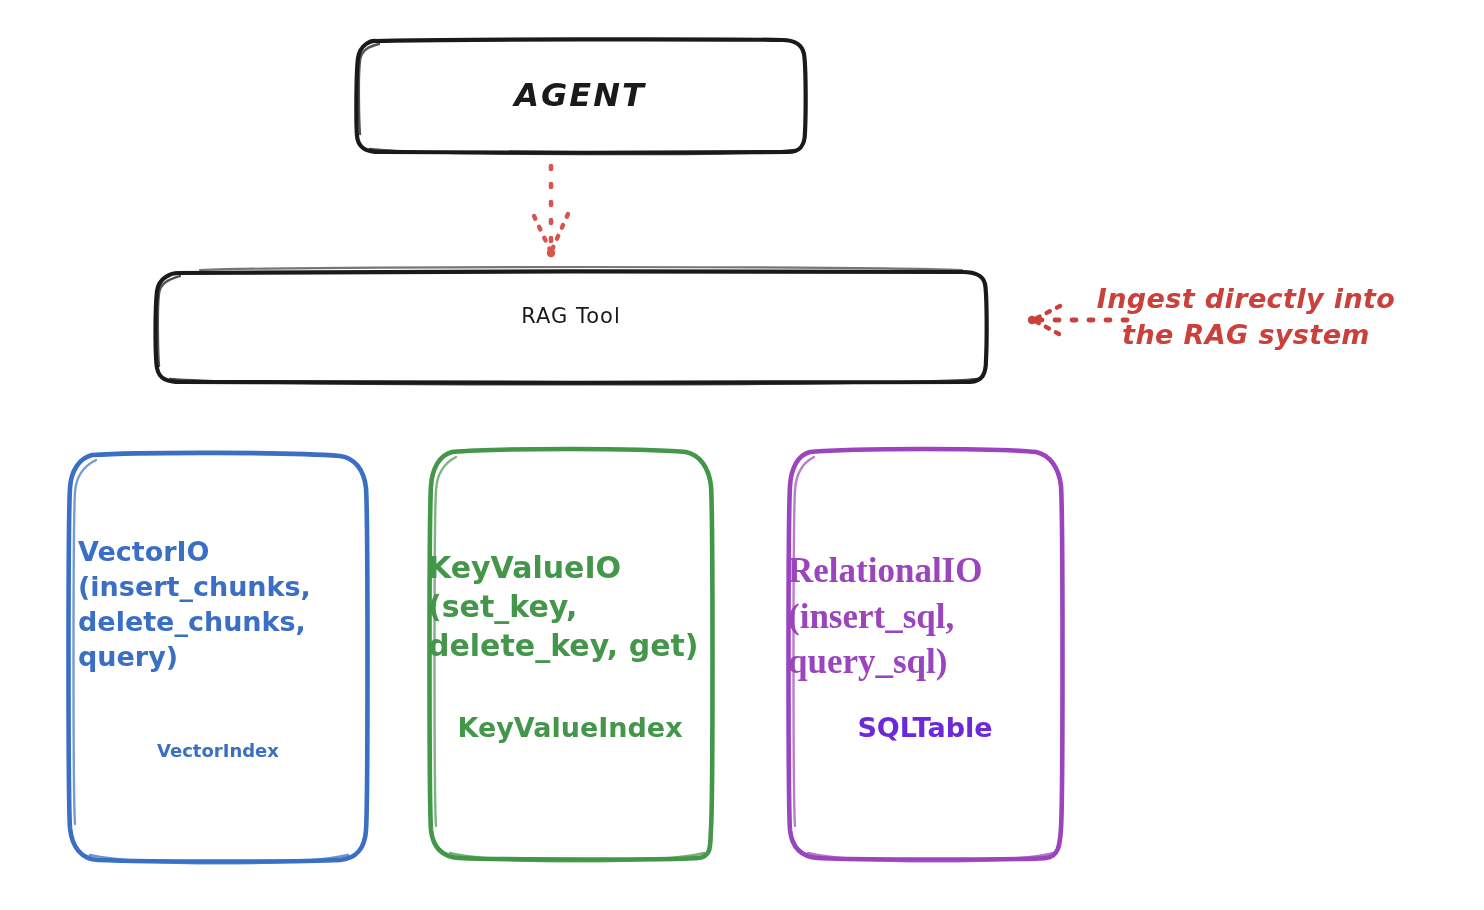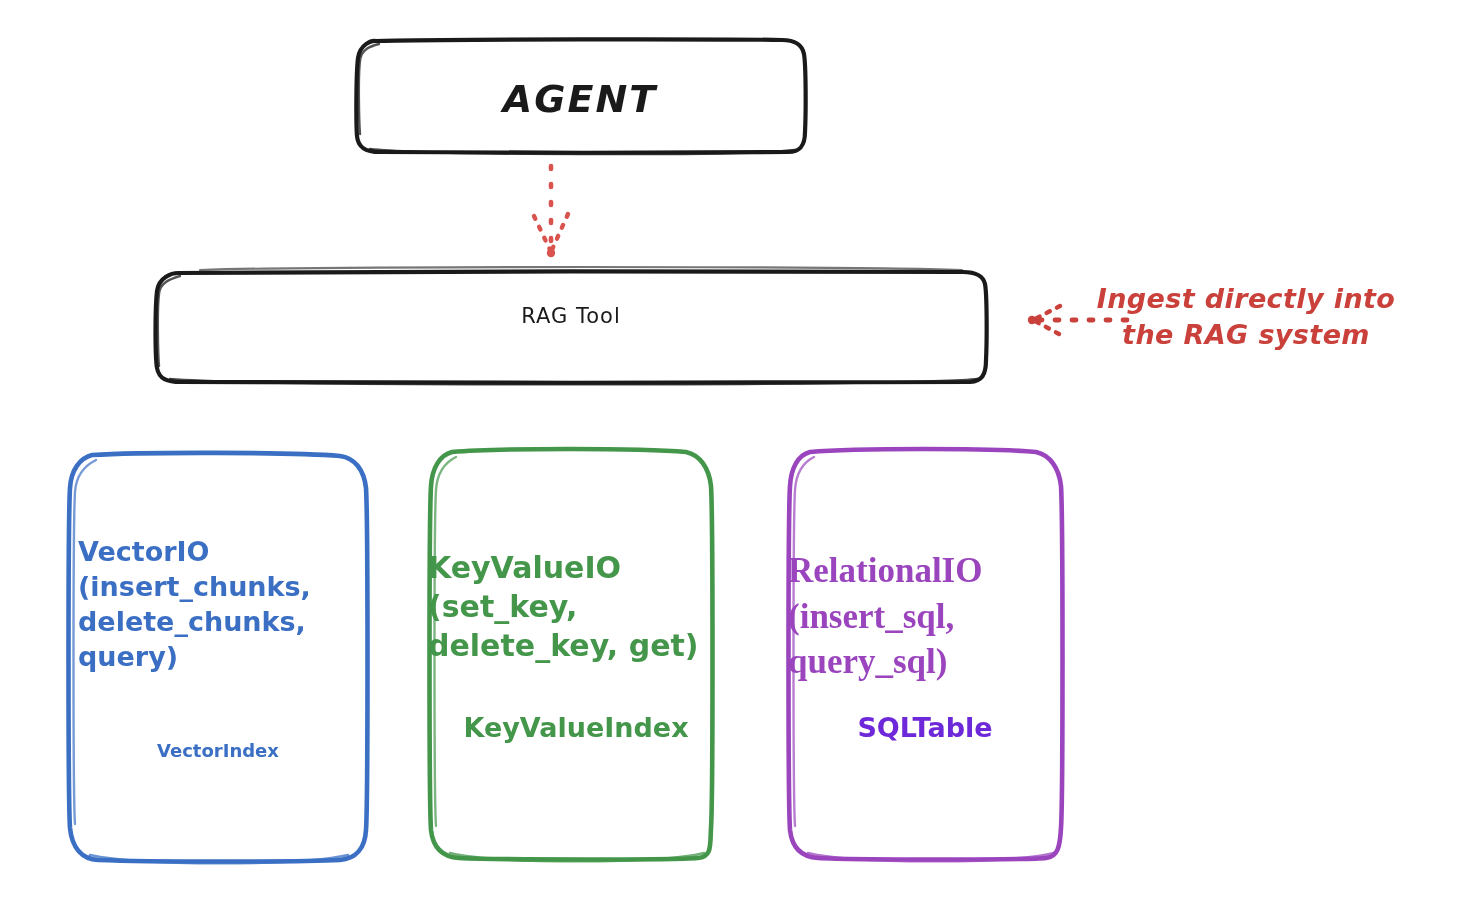--- a/index.html
+++ b/index.html
@@ -31,21 +31,21 @@
     font-family: "DejaVu Sans", sans-serif;
     letter-spacing: 0.3px;
     pointer-events: none;
   }
 
   
   #agent-label {
     left: 355px;
     top: 76px;
     width: 450px;
-    font-size: 38px;
+    font-size: 32px;
     font-style: italic;
     font-weight: 700;
     color: #1a1a1a;
     letter-spacing: 2px;
   }
 
   
   #rag-label {
     left: 157px;
     top: 304px;
@@ -84,21 +84,21 @@
     position: absolute;
     text-align: center;
     font-weight: 700;
     font-family: "DejaVu Sans", sans-serif;
   }
 
   #vector-text  { left: 78px;  top: 534px; width: 280px; font-size: 27px; color: #3a6fc4; }
   #vector-index { left: 78px;  top: 740px; width: 280px; font-size: 18px; color: #3a6fc4; }
 
   #kv-text      { left: 428px; top: 548px; width: 284px; font-size: 30px; color: #43964a; }
-  #kv-index     { left: 428px; top: 712px; width: 284px; font-size: 27px; color: #43964a; margin-left: 6px; }
+  #kv-index     { left: 428px; top: 712px; width: 284px; font-size: 27px; color: #43964a; }
 
   #rel-text     { left: 788px; top: 548px; width: 274px; font-size: 35px; color: #9a45bd; font-family: Liberation Serif, serif; }
   #rel-index    { left: 788px; top: 712px; width: 274px; font-size: 27px; color: #6d28d9; }
 </style>
 </head>
 <body>
 
 <svg id="canvas" viewBox="0 0 1484 910" xmlns="http://www.w3.org/2000/svg">
 
   <g>

